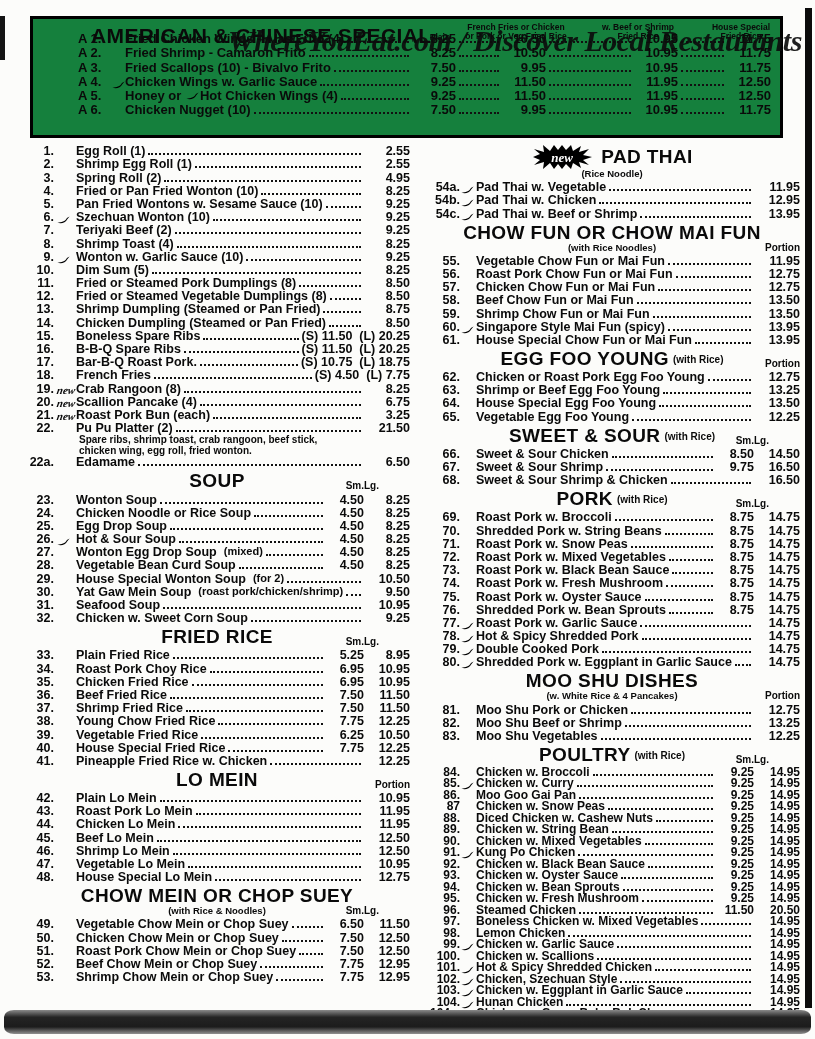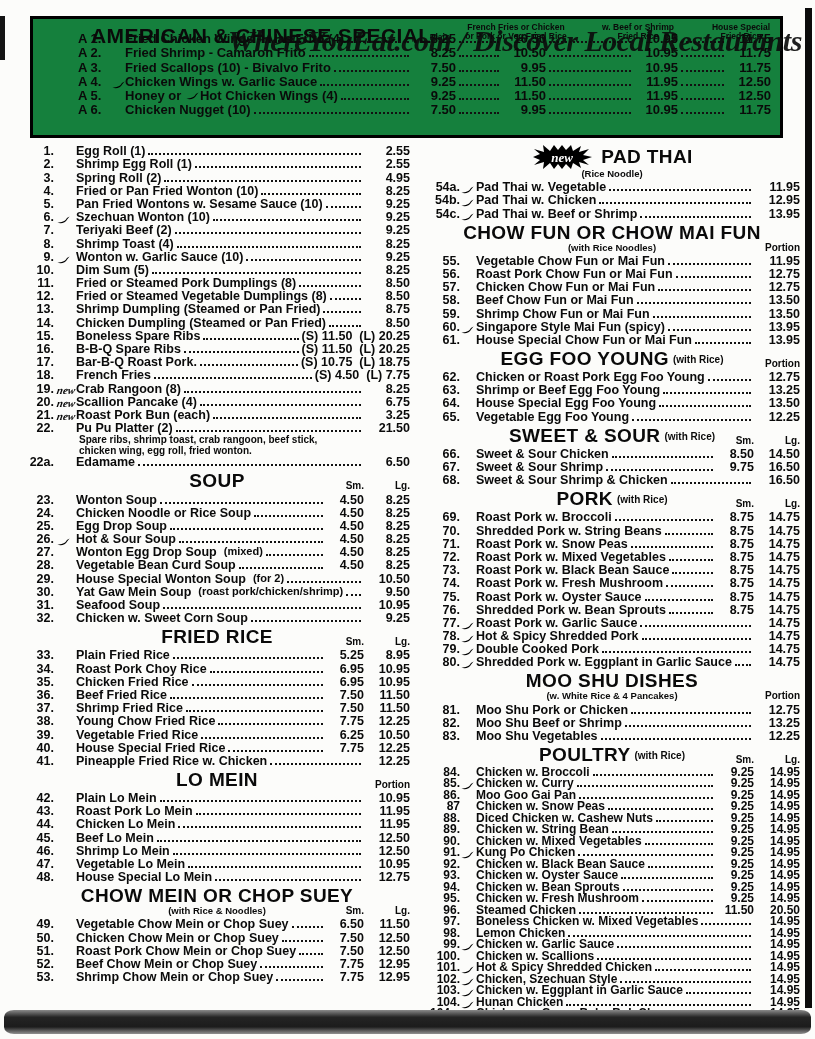--- a/index.html
+++ b/index.html
@@ -35,21 +35,21 @@
   .col{position:absolute;top:142px;}
   .col-left{left:24px;width:386px;}
   .col-right{left:424px;width:376px;}
 
   .section{margin-top:3px;}
   .sec-head{position:relative;text-align:center;margin:3px 0 2px 0;}
   .sec-title{font-size:19px;font-weight:bold;line-height:18px;letter-spacing:.4px;display:inline;}
   .sec-note-inline{font-size:10px;font-weight:bold;margin-left:4px;vertical-align:2px;}
   .sec-note-line{font-size:9.5px;font-weight:bold;line-height:10px;text-align:center;}
   .sizes{position:absolute;right:0;bottom:0;display:flex;font-size:10px;font-weight:bold;}
-  .sz-sm{width:38px;text-align:right;}.sz-lg{width:46px;text-align:right;}.sz-portion{width:60px;text-align:right;}
+  .sz-sm{width:38px;text-align:right;}.sz-lg{width:46px;text-align:left;}.sz-portion{width:60px;text-align:right;}
 
   .item{display:flex;align-items:flex-end;height:13.2px;font-size:12.5px;font-weight:bold;white-space:nowrap;}
   .tight .item{height:11.5px;font-size:12px;}
   .num{width:30px;flex:none;text-align:right;}
   .col-right .num{width:36px;}
   .gut{width:22px;flex:none;display:flex;align-items:center;padding-left:3px;box-sizing:border-box;}
   .col-right .gut{width:16px;padding-left:1px;}
   .name{white-space:pre;}
   .note{font-size:11px;font-weight:bold;margin-left:7px;position:relative;top:-1px;}
   .psm{width:38px;flex:none;text-align:right;}

